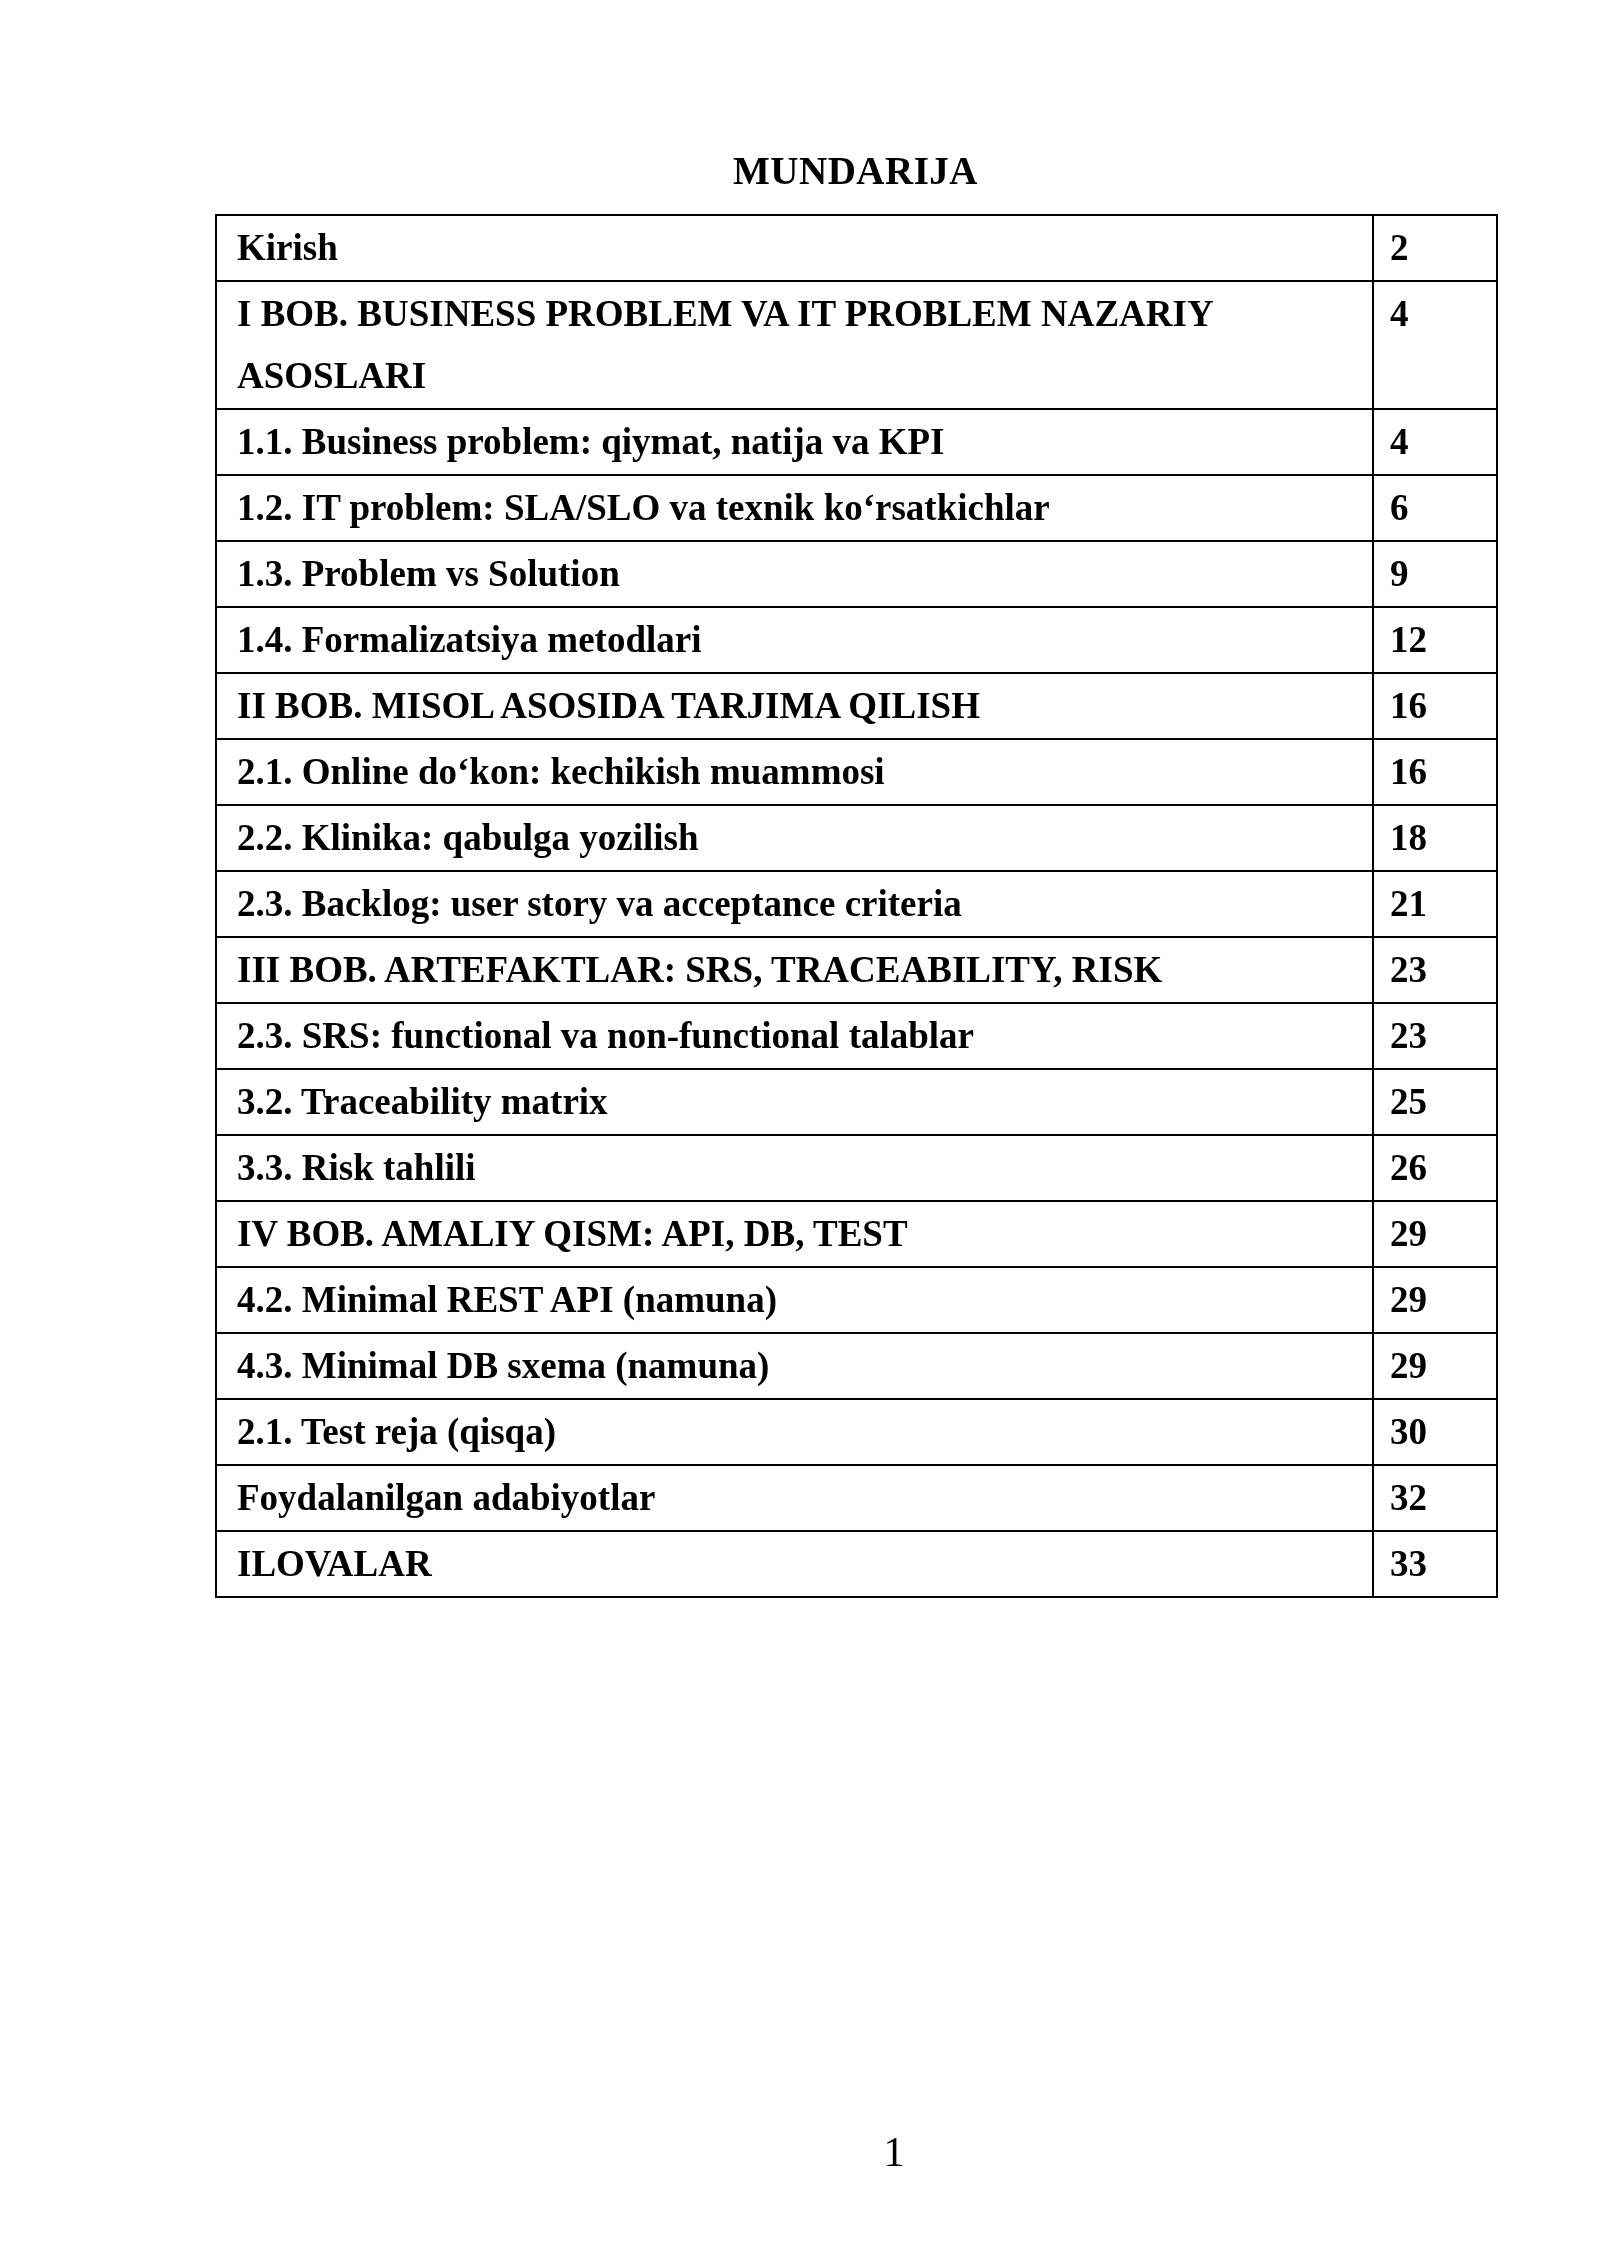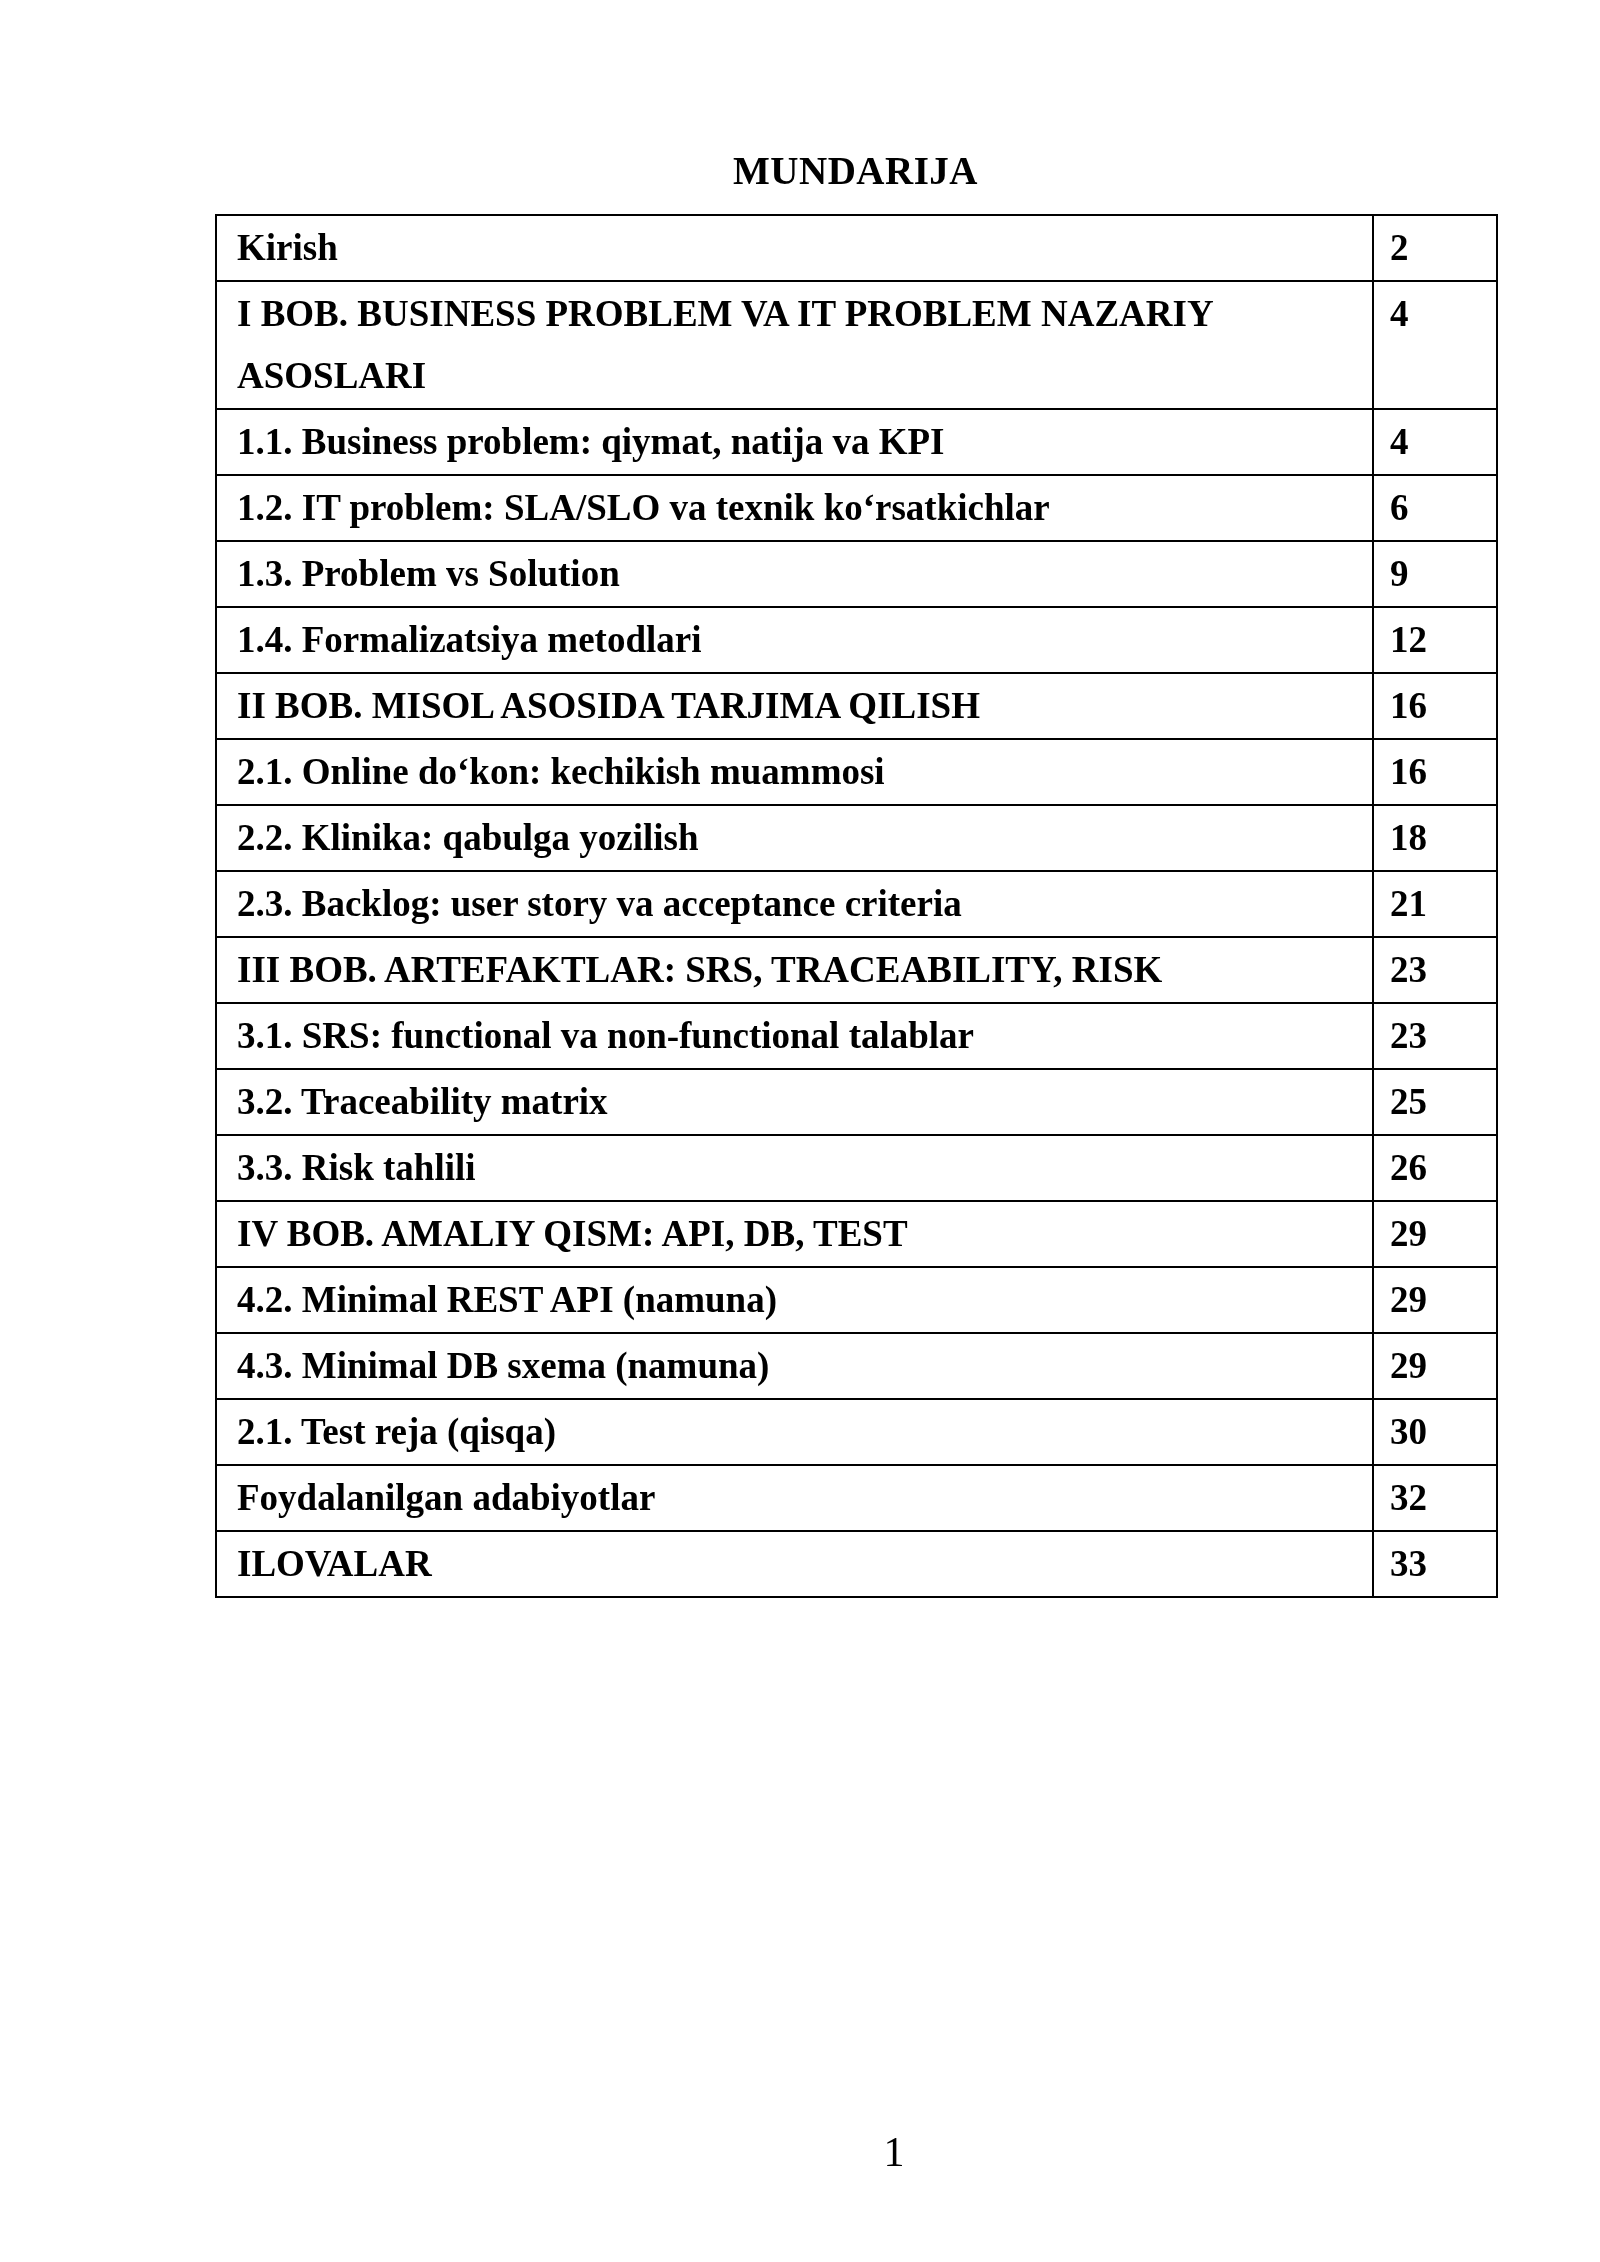--- a/index.html
+++ b/index.html
@@ -119,21 +119,21 @@
           <td class="toc-title-cell">2.3. Backlog: user story va acceptance criteria</td>
           <td class="toc-page-cell">21</td>
         </tr>
 
         <tr>
           <td class="toc-title-cell">III BOB. ARTEFAKTLAR: SRS, TRACEABILITY, RISK</td>
           <td class="toc-page-cell">23</td>
         </tr>
 
         <tr>
-          <td class="toc-title-cell">3.1. SRS: functional va non-functional talablar</td>
+          <td class="toc-title-cell">2.3. SRS: functional va non-functional talablar</td>
           <td class="toc-page-cell">23</td>
         </tr>
 
         <tr>
           <td class="toc-title-cell">3.2. Traceability matrix</td>
           <td class="toc-page-cell">25</td>
         </tr>
 
         <tr>
           <td class="toc-title-cell">3.3. Risk tahlili</td>

